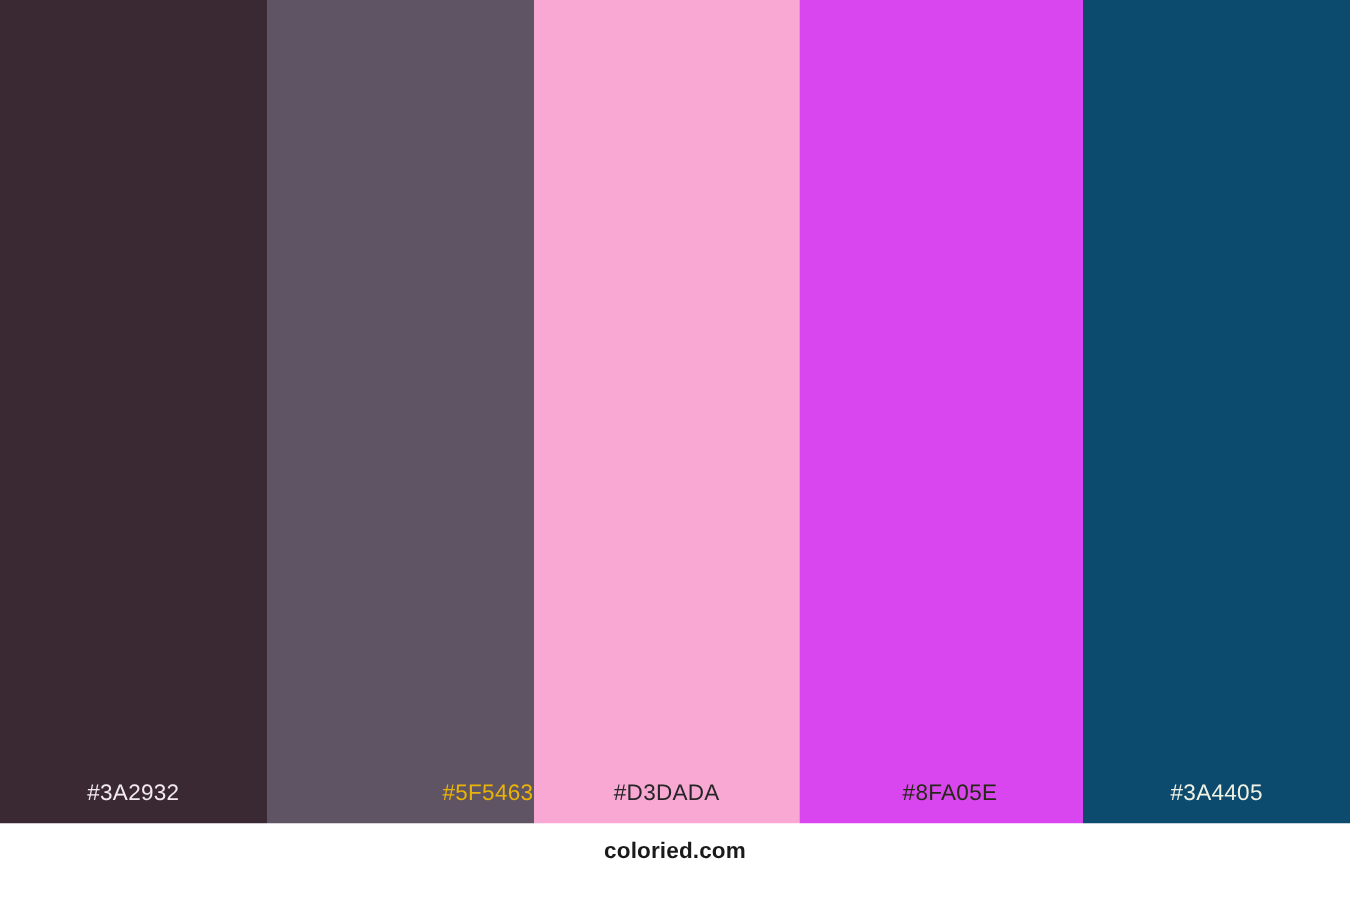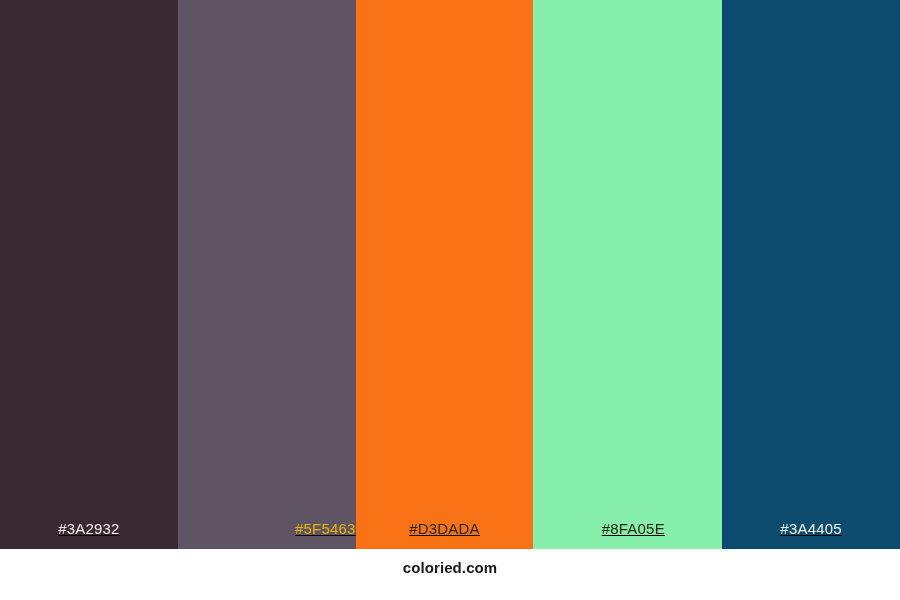--- a/index.html
+++ b/index.html
@@ -21,21 +21,20 @@
     background: #ffffff;
   }
   #swatch-strip {
     position: absolute;
     left: 0;
     top: 0;
     width: 900px;
     height: 549px;
     display: flex;
     flex-direction: row;
-    text-decoration: underline;
   }
   .swatch {
     flex: 1 1 0;
     position: relative;
     height: 100%;
     display: flex;
     align-items: flex-end;
     justify-content: center;
   }
   .swatch-label {
@@ -77,25 +76,25 @@
   <div id="swatch-strip" style="height: 549px;">
 
     <div class="swatch" style="background-color: rgb(58, 41, 50);">
       <span class="swatch-label" style="color: rgb(242, 234, 238);">#3A2932</span>
     </div>
 
     <div class="swatch" style="background-color: rgb(95, 84, 99);">
       <span class="swatch-label" style="color: #eab308; text-align: right;">#5F5463</span>
     </div>
 
-    <div class="swatch" style="background-color: #f97316;">
+    <div class="swatch" style="background-color: #f9a8d4;">
       <span class="swatch-label" style="color: rgb(38, 38, 38);">#D3DADA</span>
     </div>
 
-    <div class="swatch" style="background-color: #86efac; padding-left: 11px;">
+    <div class="swatch" style="background-color: #d946ef; padding-left: 11px;">
       <span class="swatch-label" style="color: rgb(36, 42, 20);">#8FA05E</span>
     </div>
 
     <div class="swatch" style="background-color: #0c4a6e;">
       <span class="swatch-label" style="color: rgb(240, 242, 228);">#3A4405</span>
     </div>
 
   </div>
 
   <div id="footer-bar" style="top: 549px; height: 36px;">

